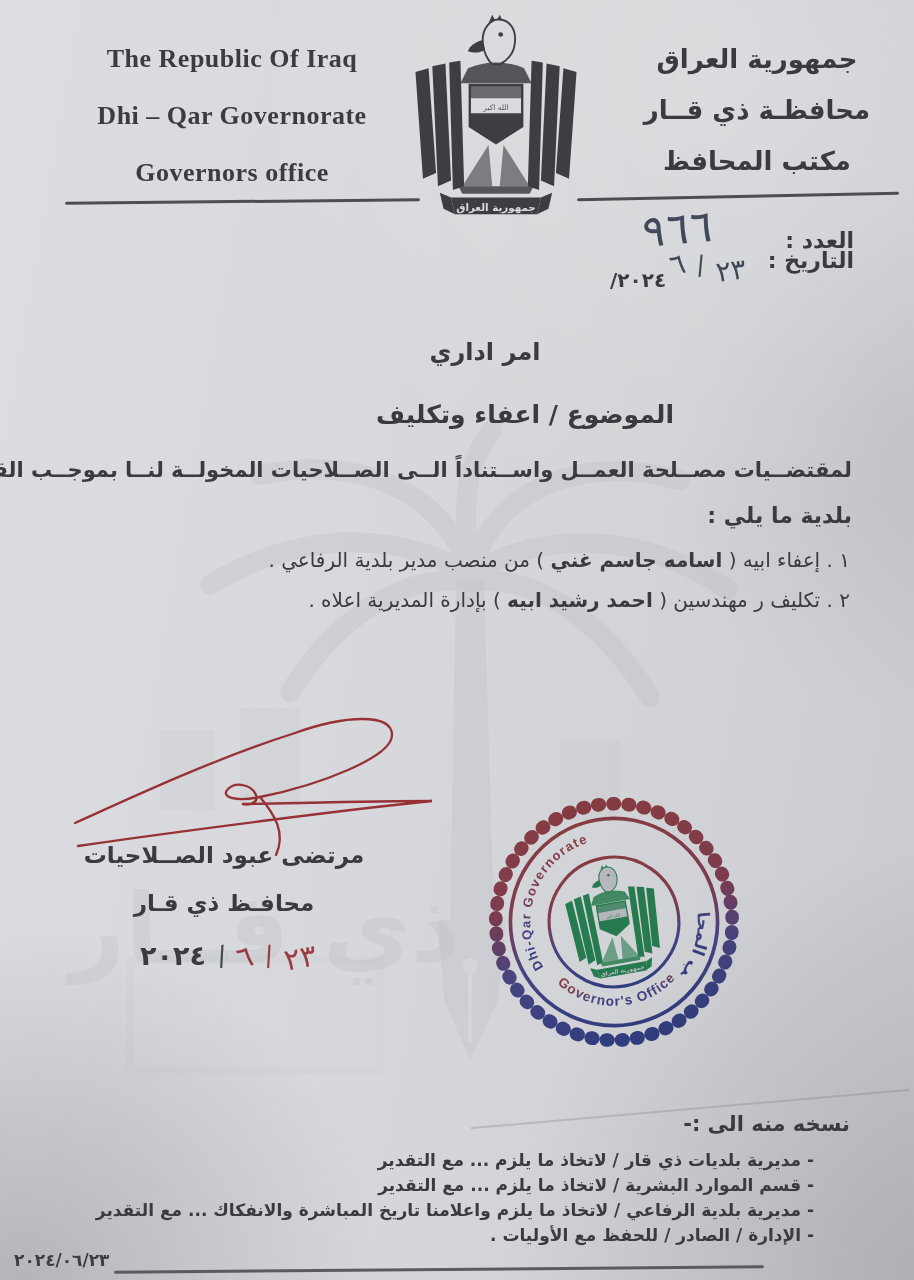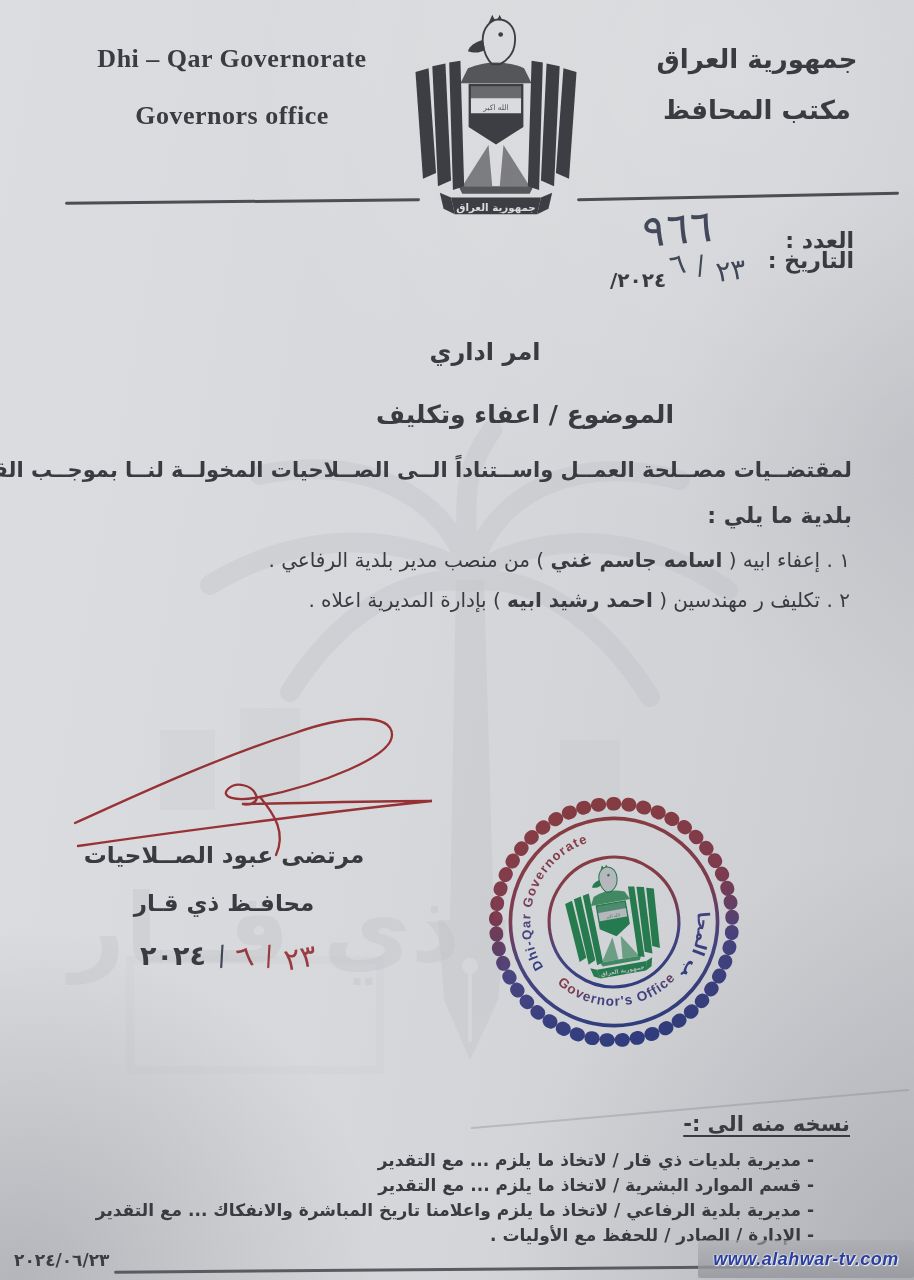--- a/index.html
+++ b/index.html
@@ -86,30 +86,32 @@
         <path d="M60 186 L140 186 L136 194 L64 194 Z" fill="currentColor" opacity=".85"></path>
         <path d="M52 198 L148 198 L144 216 L56 216 Z" fill="currentColor"></path>
         <path d="M52 198 L40 193 L44 210 L56 216 Z" fill="currentColor"></path>
         <path d="M148 198 L160 193 L156 210 L144 216 Z" fill="currentColor"></path>
         <text x="100" y="212" text-anchor="middle" font-size="11" font-weight="bold" fill="#dadbde" style="direction:rtl;">جمهورية العراق</text>
       </g>
     </defs>
   </svg>
 
   <div class="abs en-header" style="left:62px;top:30px;width:340px;text-align:center;font-size:26px;line-height:57px;letter-spacing:.5px;">
+    <div>The Republic Of Iraq</div>
     <div>Dhi – Qar Governorate</div>
     <div>Governors office</div>
   </div>
 
   <svg class="abs" style="left:402px;top:12px;color:#3d3e43;" width="188" height="206" viewBox="0 0 200 220">
     <use href="#eagle"></use>
   </svg>
 
   <div class="abs ar bold" style="left:628px;top:34px;width:258px;text-align:center;font-size:26px;line-height:51px;">
     <div>جمهورية العراق</div>
+    <div>محافظـة ذي قــار</div>
     <div>مكتب المحافظ</div>
   </div>
 
   <div class="abs divider" style="left:65px;top:200px;width:355px;transform:rotate(-0.6deg);"></div>
   <div class="abs divider" style="left:577px;top:195px;width:322px;transform:rotate(-1.2deg);"></div>
 
   <div class="abs ar bold nowrap" style="right:60px;top:228px;font-size:22px;">العدد :</div>
   <div class="abs hand nowrap" style="left:642px;top:203px;font-size:44px;letter-spacing:7px;transform:rotate(-5deg) skewX(-6deg);">٩٦٦</div>
 
   <div class="abs ar bold nowrap" style="right:60px;top:248px;font-size:22px;">التاريخ :</div>
@@ -180,31 +182,28 @@
     </text>
     <text font-size="16" font-weight="bold" fill="url(#sg)" style="direction:rtl;">
       <textPath href="#stamp-right-arc" startOffset="50%" text-anchor="middle">مكتب المحافظ</textPath>
     </text>
     <text font-family="Liberation Sans, sans-serif" font-size="13" font-weight="bold" fill="url(#sg)" letter-spacing="1">
       <textPath href="#stamp-bottom-arc" startOffset="50%" text-anchor="middle">Governor's Office</textPath>
     </text>
     <use href="#eagle" transform="translate(80,73) scale(0.5)" color="#1e8c50"></use>
   </svg>
 
-  <div class="abs ar bold nowrap" style="right:64px;top:1112px;font-size:21px;text-decoration:underline;text-underline-offset:4px;">نسخه منه الى :-</div>
+  <div class="abs ar bold nowrap" style="right:64px;top:1112px;font-size:21px;text-underline-offset:4px;">نسخه منه الى :-</div>
 
   <div class="abs ar" style="right:100px;left:150px;top:1148px;text-align:right;">
     <div class="dist-item">-  مديرية بلديات ذي قار / لاتخاذ ما يلزم ... مع التقدير</div>
     <div class="dist-item">-  قسم الموارد البشرية / لاتخاذ ما يلزم ... مع التقدير</div>
     <div class="dist-item">-  مديرية بلدية الرفاعي / لاتخاذ ما يلزم واعلامنا تاريخ المباشرة والانفكاك ... مع التقدير</div>
     <div class="dist-item">-  الإدارة / الصادر / للحفظ مع الأوليات .</div>
   </div>
 
   <div class="crease" style="left:470px;width:440px;top:1108px;transform:rotate(-5deg);"></div>
 
   <div class="abs nowrap" dir="ltr" style="left:14px;top:1250px;font-size:17px;color:#3c3d42;font-weight:bold;">٢٠٢٤/٠٦/٢٣</div>
   <div class="abs divider" style="left:114px;top:1268px;width:650px;transform:rotate(-0.5deg);background:#5a5b60;"></div>
 
-  <div class="abs site-bar" style="right:0px;top:1240px;width:216px;height:38px;">
-    <span class="site-text">www.alahwar-tv.com</span>
-  </div>
 
 </div>
 
 </body></html>

